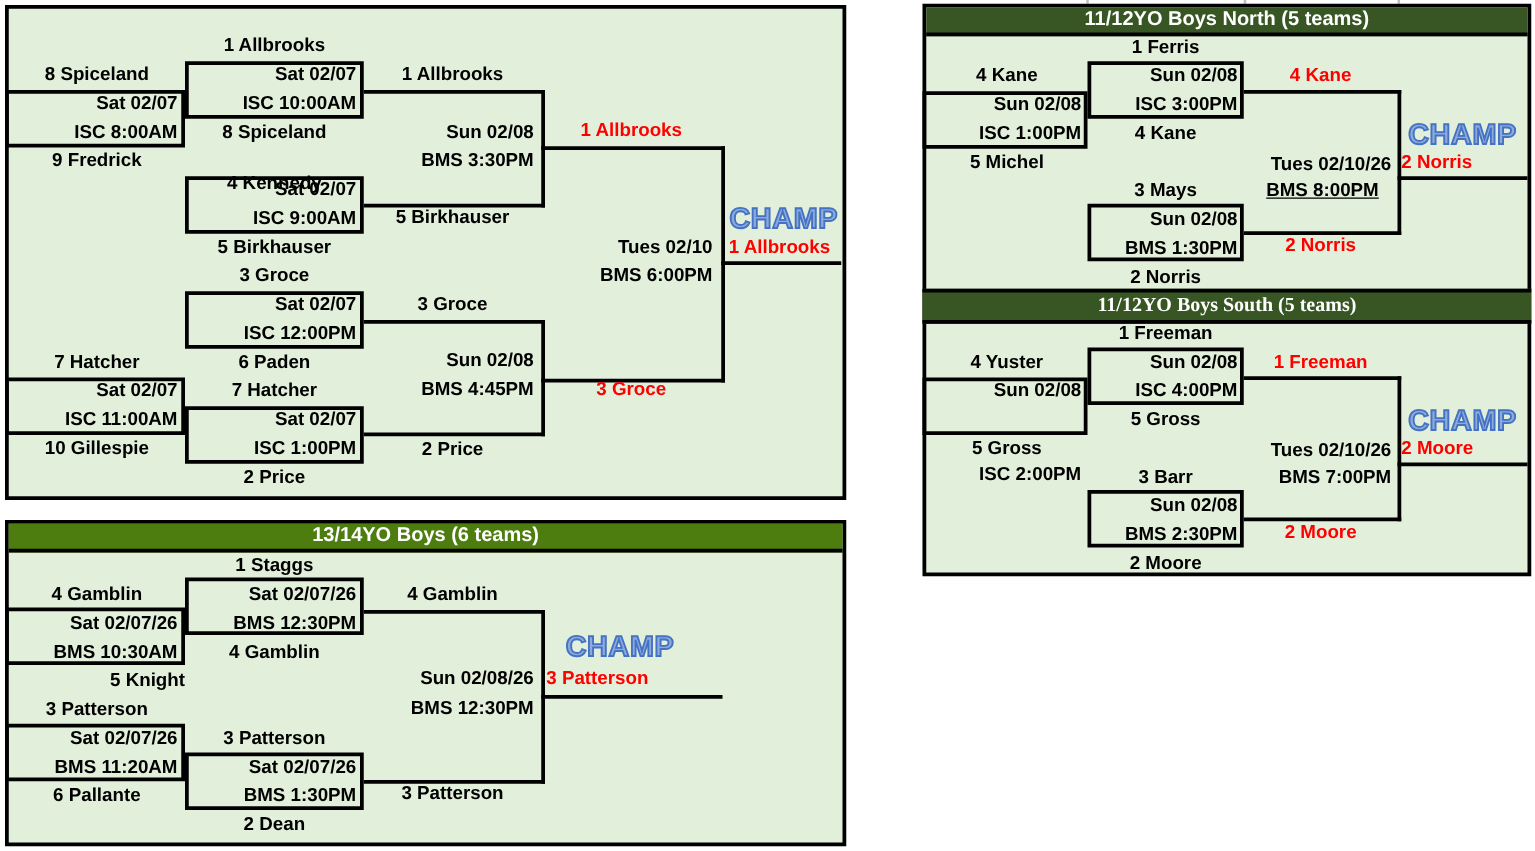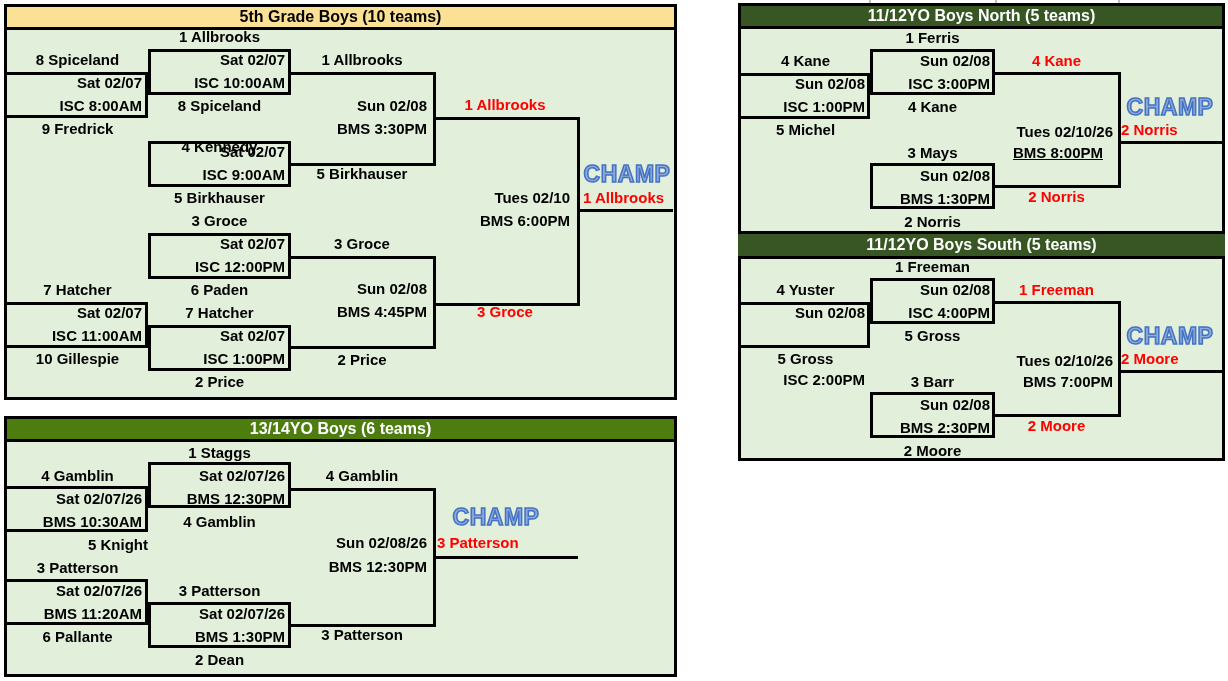--- a/index.html
+++ b/index.html
@@ -3,21 +3,21 @@
 <meta charset="utf-8">
 <style>
   html,body{margin:0;padding:0;background:#fff;}
   body{font-family:"Liberation Sans",sans-serif;font-weight:700;color:#000;}
   .canvas{position:relative;width:1228px;height:681px;background:#fff;overflow:hidden;}
   .bk{position:absolute;background:#E2EFDA;border:3px solid #000;box-sizing:border-box;}
   .hd{position:absolute;left:0;top:0;width:100%;height:23px;line-height:20px;text-align:center;
       font-size:16px;border-bottom:3px solid #000;box-sizing:border-box;white-space:nowrap;}
   .hd2{position:absolute;left:-3px;width:487px;height:28px;line-height:22px;text-align:center;
       font-size:16px;background:#375623;color:#fff;border-top:3px solid #000;border-bottom:3px solid #000;
-      box-sizing:border-box;z-index:2;white-space:nowrap;}
+      box-sizing:border-box;z-index:2;white-space:nowrap;font-family:Liberation Serif, serif;}
   .t{position:absolute;height:22px;line-height:22px;font-size:15px;white-space:nowrap;}
   .c{text-align:center;}
   .r{text-align:right;}
   .l{text-align:left;}
   .red{color:#FF0000;}
   .box{position:absolute;border:3px solid #000;box-sizing:border-box;}
   .rb{position:absolute;border:3px solid #000;border-left:0;box-sizing:border-box;}
   .hl{position:absolute;height:3px;background:#000;}
   .champ{position:absolute;height:26px;line-height:26px;font-size:23px;letter-spacing:.5px;
       color:#8EAADB;-webkit-text-stroke:1.5px #4472C4;text-align:center;white-space:nowrap;}
@@ -26,21 +26,20 @@
 </head>
 <body>
 
 <div class="canvas">
 
   <div class="stub" style="left:869px;"></div>
   <div class="stub" style="left:995px;"></div>
   <div class="stub" style="left:1118px;"></div>
 
   <div class="bk" style="left:4px;top:4px;width:673px;height:396px;">
-    <div class="hd" style="background:#FBE195;color:#000;">5th Grade Boys (10 teams)</div>
 
     <div class="t c" style="left:0;top:42px;width:141px;">8 Spiceland</div>
     <div class="box" style="left:-3px;top:65px;width:144px;height:46px;"></div>
     <div class="t r" style="left:0;top:65px;width:135px;">Sat 02/07</div>
     <div class="t r" style="left:0;top:88px;width:135px;">ISC 8:00AM</div>
     <div class="t c" style="left:0;top:111px;width:141px;">9 Fredrick</div>
 
     <div class="t c" style="left:0;top:272px;width:141px;">7 Hatcher</div>
     <div class="box" style="left:-3px;top:295px;width:144px;height:46px;"></div>
     <div class="t r" style="left:0;top:295px;width:135px;">Sat 02/07</div>

